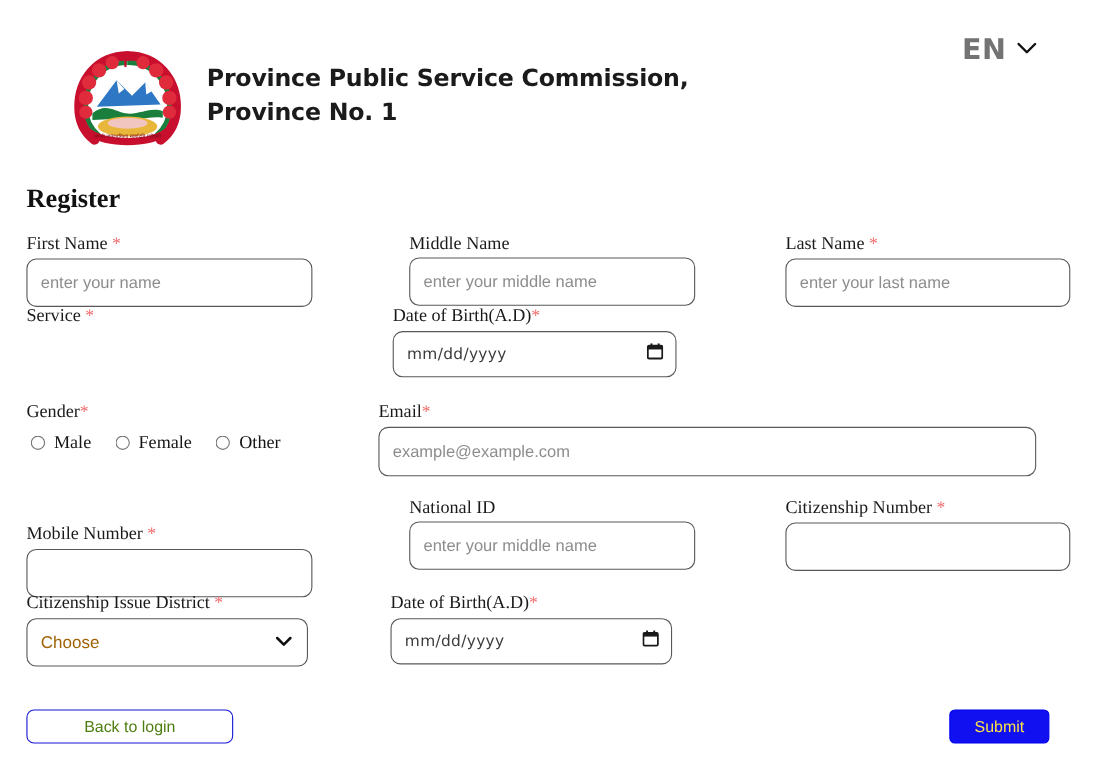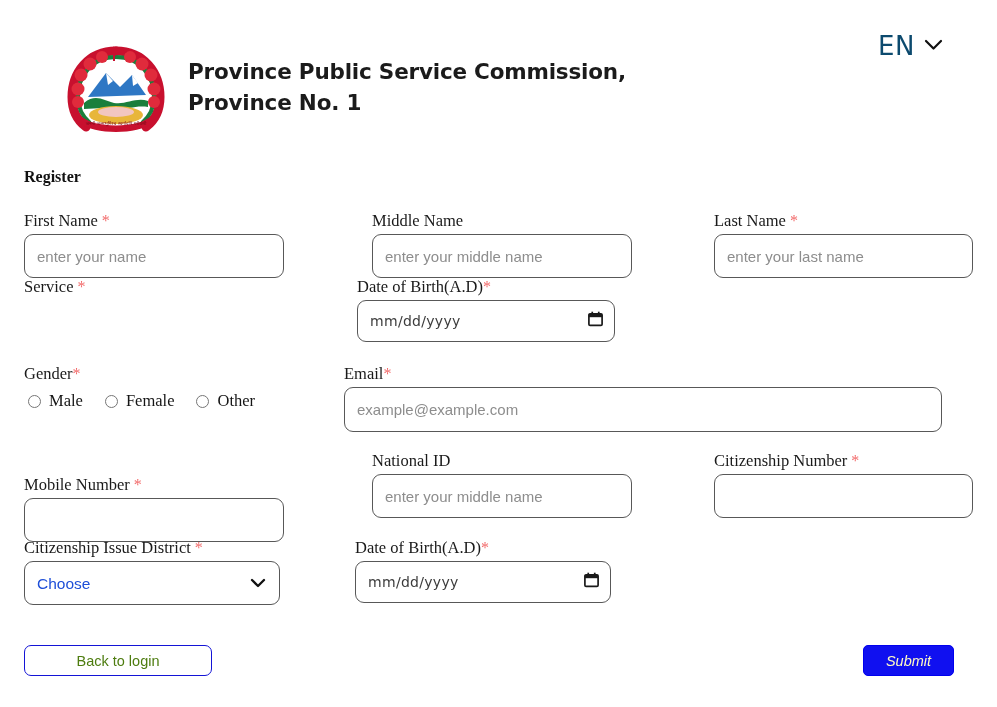--- a/index.html
+++ b/index.html
@@ -29,30 +29,30 @@
     color: #1b1b1b;
     letter-spacing: -0.2px;
   }
   .lang-switch {
     position: absolute; right: 54px; top: 31px;
     display: flex; align-items: center; gap: 9px;
     cursor: pointer;
   }
   .lang-code {
     font-family: "DejaVu Sans", sans-serif;
-    font-size: 26px; font-weight: 400; color: #0c4a6e;
+    font-size: 26px; font-weight: 700; color: #737373;
     letter-spacing: 0.5px;
   }
   .chev { display: block; }
 
   
   .register-title {
     position: absolute; left: 24px; top: 168px;
     font-family: "Liberation Serif", serif;
-    font-weight: bold; font-size: 16px; color: #111;
+    font-weight: bold; font-size: 24px; color: #111;
   }
   .fld { position: absolute; }
   .lbl {
     font-family: "Liberation Serif", serif;
     font-size: 16.5px;
     color: #1a1a1a;
     display: block;
     white-space: nowrap;
     line-height: 19px;
   }
@@ -91,21 +91,21 @@
     position: absolute; left: 13px; top: 50%; transform: translateY(-50%);
     font-family: "DejaVu Sans", sans-serif;
     font-size: 14px; color: #3c3c3c; letter-spacing: 0.3px;
     pointer-events: none;
   }
   .sel-wrap { position: relative; }
   select.sel {
     appearance: none; -webkit-appearance: none;
     padding-right: 34px;
     font-size: 15.5px;
-    color: #1d4ed8;
+    color: #a16207;
   }
   .sel-wrap .sel-chev {
     position: absolute; right: 14px; top: 50%; transform: translateY(-50%);
     pointer-events: none;
   }
 
   
   .radio-row {
     display: flex; align-items: center; gap: 0px; margin-top: 8px;
   }
@@ -131,26 +131,25 @@
     font-size: 14.5px;
     cursor: pointer;
     padding: 0;
   }
   .btn-submit {
     position: absolute; left: 863px; top: 645px;
     width: 91px; height: 31px;
     border: 1px solid #0000ee;
     border-radius: 5px;
     background: #1010f0;
-    color: #fef9c3;
+    color: #fde047;
     font-family: "Liberation Sans", sans-serif;
     font-size: 14.5px;
     cursor: pointer;
     padding: 0;
-    font-style: italic;
   }
 </style>
 </head>
 <body>
 
 <div class="page">
 
   <div class="header">
 
     <div class="logo">

